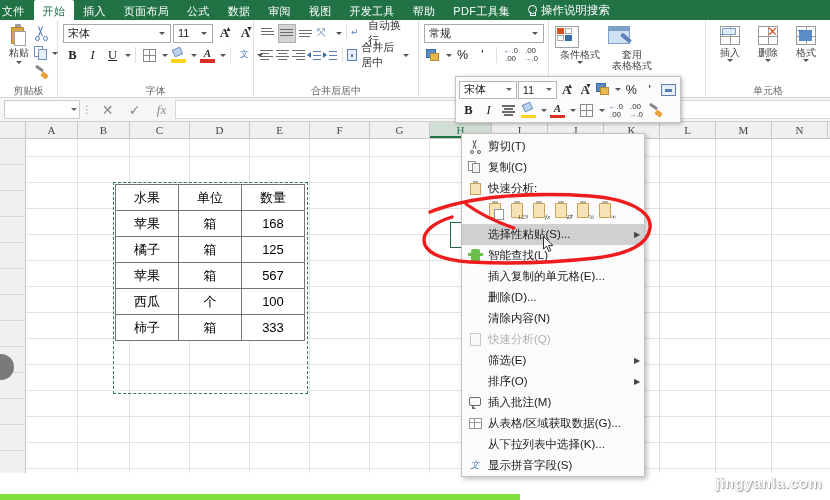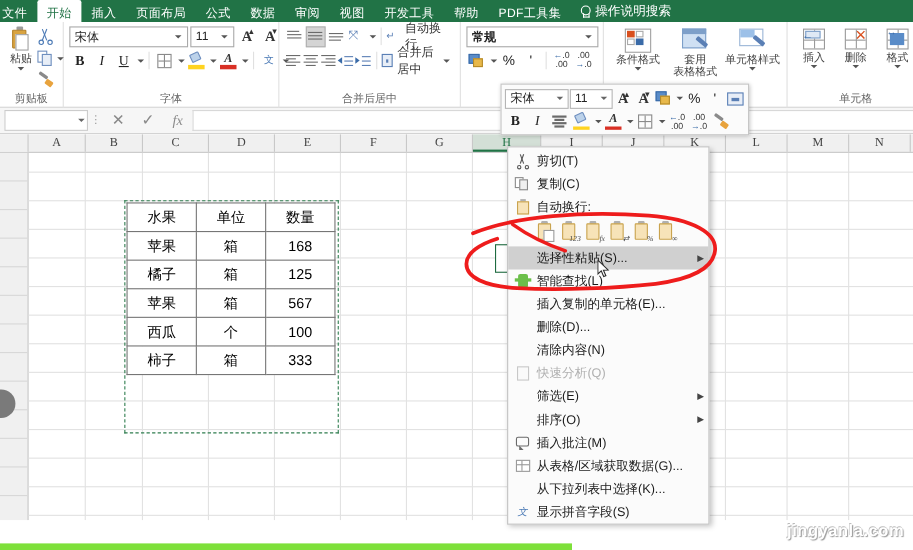--- a/index.html
+++ b/index.html
@@ -197,31 +197,31 @@
   .ic-rot { width:15px;height:14px;position:relative;color:#5a7fb5;font-size:11px;}
   .ic-indent { width:15px;height:13px;position:relative;}
   .ic-indent span{position:absolute;height:1.5px;background:#6b6b6b;}
   .ic-indent .ar{position:absolute;width:0;height:0;border-top:3px solid transparent;border-bottom:3px solid transparent;}
   .wraptxt { display:flex;align-items:center;gap:4px;font-size:11px;color:#333;height:20px;padding-right:4px;}
   .ic-wrap{width:14px;height:13px;position:relative;color:#5a7fb5;font-size:9px;}
   .ic-merge{width:15px;height:12px;border:1.2px solid #5a7fb5;position:relative;background:#e8eef7;}
   .ic-merge::after{content:"";position:absolute;left:3px;right:3px;top:4px;height:3px;background:#5a7fb5;}
 
   
-  .numcombo { width: 120px; font-weight: bold; }
+  .numcombo { width: 120px; }
   .numrow2 { display: flex; align-items: center; height: 22px; gap: 1px; }
   .ic-money{width:15px;height:13px;position:relative;}
   .ic-money .c1{position:absolute;left:0;top:0;width:10px;height:9px;background:#5a8cc8;border:1px solid #3a6ba8;}
   .ic-money .c2{position:absolute;left:4px;top:4px;width:9px;height:8px;background:#e8b84a;border:1px solid #b58a28;}
   .dec { font-size: 8px; color: #333; width: 19px; line-height: 8px; text-align:center;}
   .dec b { color: #3a6ba8; }
 
   
   .sbtn {
-    display: flex; flex-direction: column; align-items: center;
+    display: flex; flex-direction: column; 
     width: 52px; font-size: 10px; color: #444; line-height: 11px;
     padding-top: 1px;
   }
   .sbtn .lbl { text-align: center; }
   .cf-ico { width:26px;height:24px;position:relative;}
   .cf-ico .g{position:absolute;width:24px;height:22px;border:1px solid #a0a0a0;left:1px;top:1px;}
   .cf-ico .r{position:absolute;width:7px;height:6px;}
   .tbl-ico { width:28px;height:24px;position:relative;}
   .tbl-ico .g{position:absolute;left:2px;top:1px;width:22px;height:18px;background:#cfe0f3;border:1px solid #7d9fc9;}
   .tbl-ico .hd{position:absolute;left:2px;top:1px;width:22px;height:5px;background:#7d9fc9;}
@@ -679,29 +679,20 @@
         <div class="sm-caret"></div>
       </div>
       <div class="sbtn">
         <div class="tbl-ico">
             <i class="g"></i>
             <i class="hd"></i>
             <i class="pen"></i>
           </div>
         <span class="lbl">套用</span>
         <span class="lbl">表格格式</span>
-      </div>
-      <div class="sbtn">
-        <div class="cs-ico">
-            <i class="g"></i>
-            <i class="f"></i>
-            <i class="pen"></i>
-          </div>
-        <span class="lbl">单元格样式</span>
-        <div class="sm-caret"></div>
       </div>
     </div>
     <div class="rgroup-label"></div>
   </div>
 
   <div class="rgroup" style="width:130px;border-right:none">
     <div class="rgroup-body" style="padding-top:2px;justify-content:center">
       <div class="cbtn">
         <div class="ins-ico">
             <i class="grid"></i>
@@ -940,21 +931,21 @@
     <span class="ctext">复制(C)</span>
   </div>
 
   <div class="ci">
     <span class="cicon">
       <span class="mi mi-paste">
           <i class="cl"></i>
           <i class="bd"></i>
         </span>
     </span>
-    <span class="ctext">自动换行:</span>
+    <span class="ctext">快速分析:</span>
   </div>
 
   <div class="pasteopts">
     <div class="po">
         <i class="cl"></i>
         <i class="bd"></i>
         <i class="pg"></i>
       </div>
     <div class="po">
         <i class="cl"></i>

